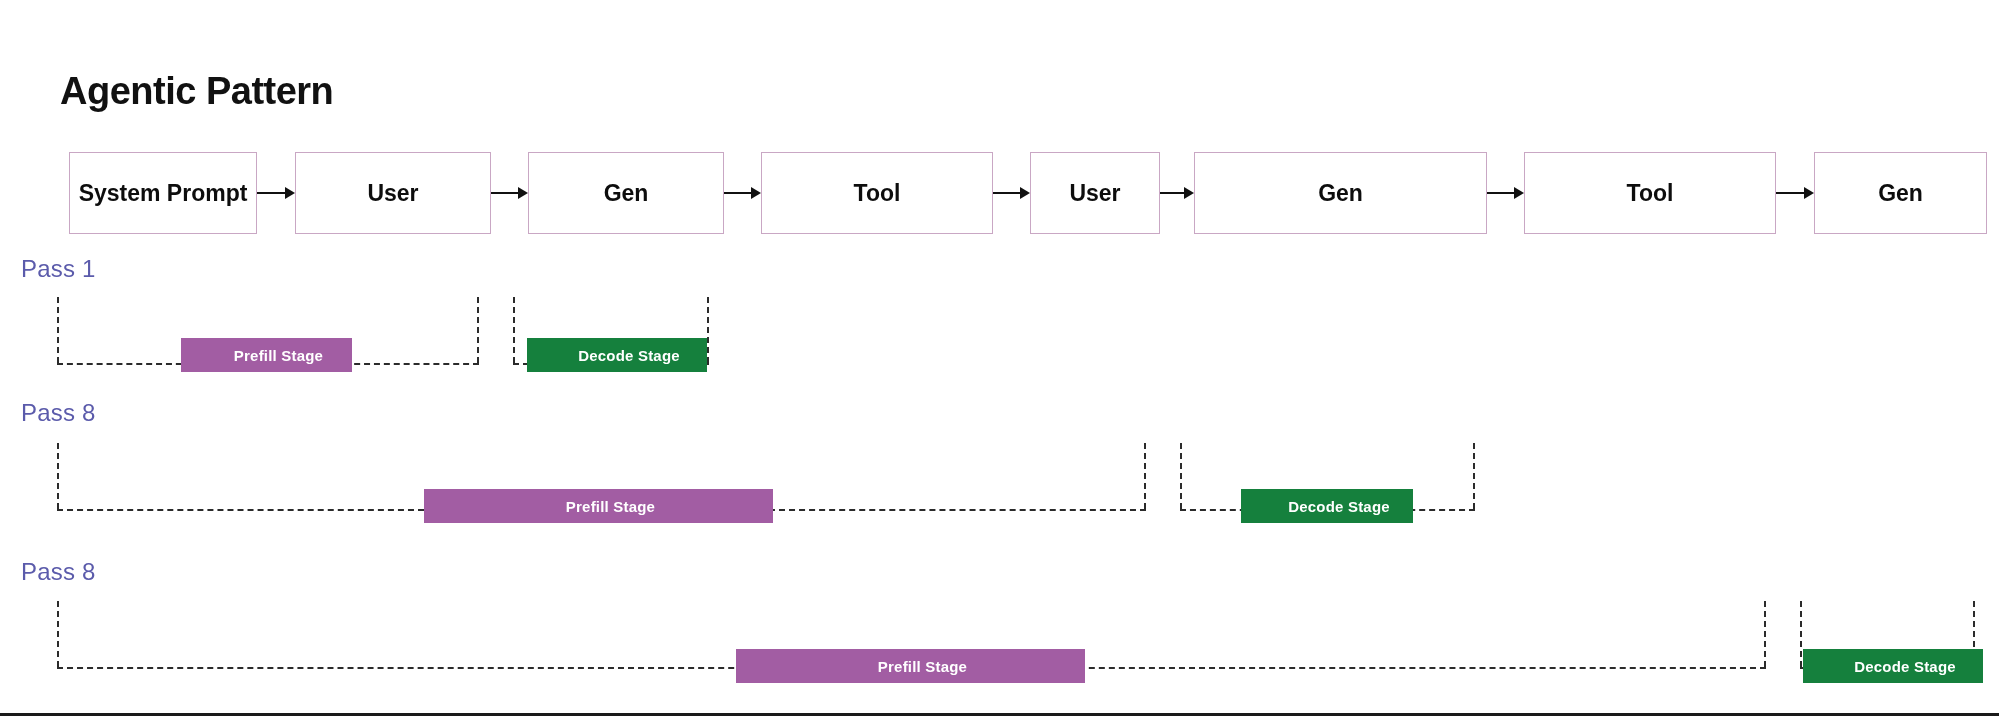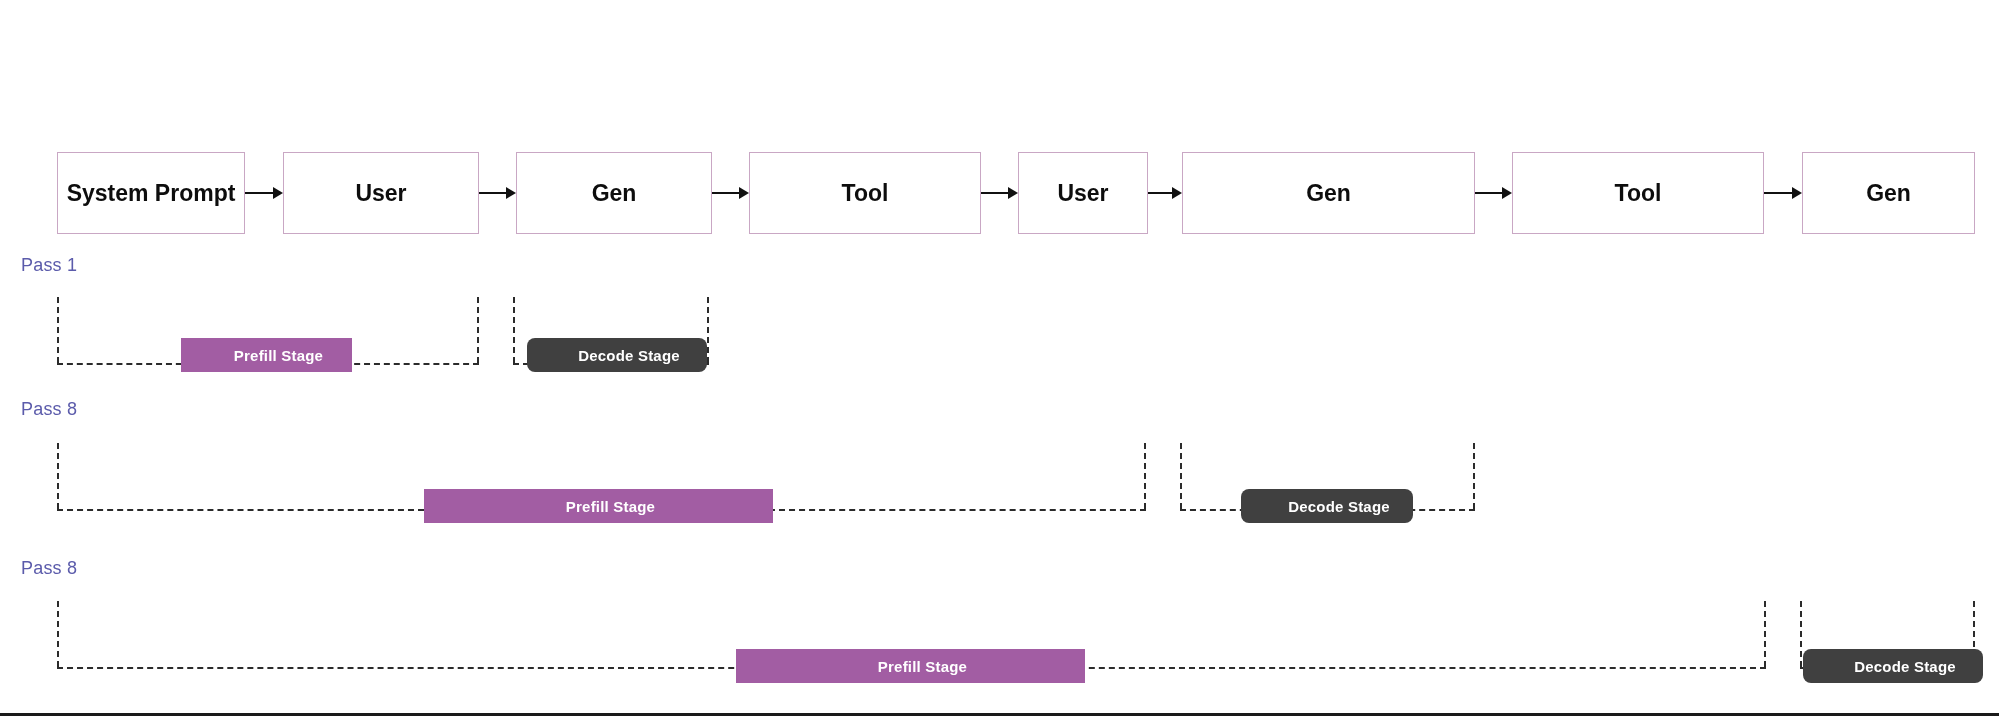--- a/index.html
+++ b/index.html
@@ -24,21 +24,21 @@
     left: 60px;
     top: 70px;
     font-size: 38px;
     font-weight: bold;
     letter-spacing: -0.5px;
     color: #111111;
     white-space: nowrap;
   }
 
   
-  #sequence-row { position: absolute; left: 0; top: 0; width: 1822px; height: 100px; }
+  #sequence-row { position: absolute; left: 12px; top: 0; width: 1822px; height: 100px; }
   .seq-box {
     position: absolute;
     top: 152px;
     height: 82px;
     border: 1.6px solid #c9a7c4;
     background: #ffffff;
     display: flex;
     align-items: center;
     justify-content: center;
     font-size: 23px;
@@ -62,21 +62,21 @@
     width: 0; height: 0;
     border-left: 10px solid #111111;
     border-top: 6.5px solid transparent;
     border-bottom: 6.5px solid transparent;
     flex: 0 0 auto;
   }
 
   
   .pass-label {
     position: absolute;
-    font-size: 18px;
+    font-size: 24px;
     font-weight: normal;
     color: #5b5bab;
     letter-spacing: 0.2px;
     white-space: nowrap;
   }
 
   
   .bracket { position: absolute; }
   .bracket .tick {
     position: absolute;
@@ -100,37 +100,38 @@
     align-items: center;
     justify-content: center;
     color: #ffffff;
     font-size: 15px;
     font-weight: bold;
     letter-spacing: 0.2px;
     white-space: nowrap;
     padding-left: 24px;
   }
   .stage-bar.prefill { background: #a25da3; }
-  .stage-bar.decode  { background: #404040; border-radius: 8px; }
+  .stage-bar.decode  { background: #15803d; }
 
   
   #bottom-rule {
     position: absolute;
     left: 0;
     top: 713px;
     width: 1999px;
     height: 3px;
     background: #1a1a1a;
   }
 </style>
 </head>
 <body>
 
 <div id="canvas">
 
+  <div id="page-title">Agentic Pattern</div>
 
   <div id="sequence-row">
       <div class="seq-box" style="left: 57px; width: 188px;">
         <span>System Prompt</span>
       </div>
       <div class="seq-box" style="left: 283px; width: 196px;">
         <span>User</span>
       </div>
       <div class="seq-box" style="left: 516px; width: 196px;">
         <span>Gen</span>

